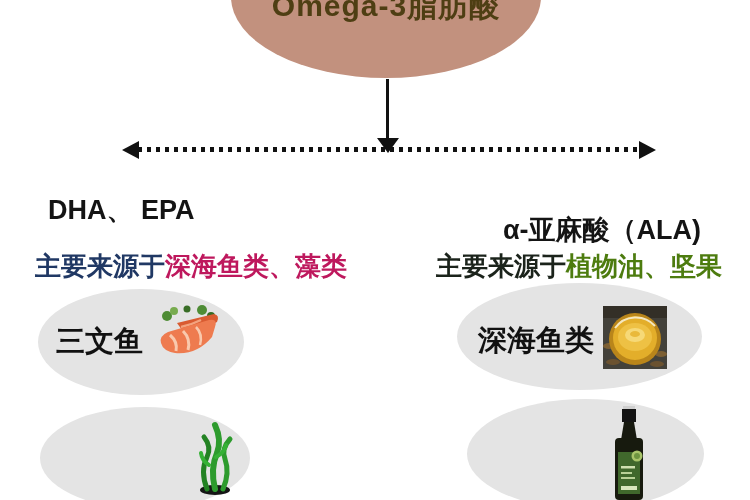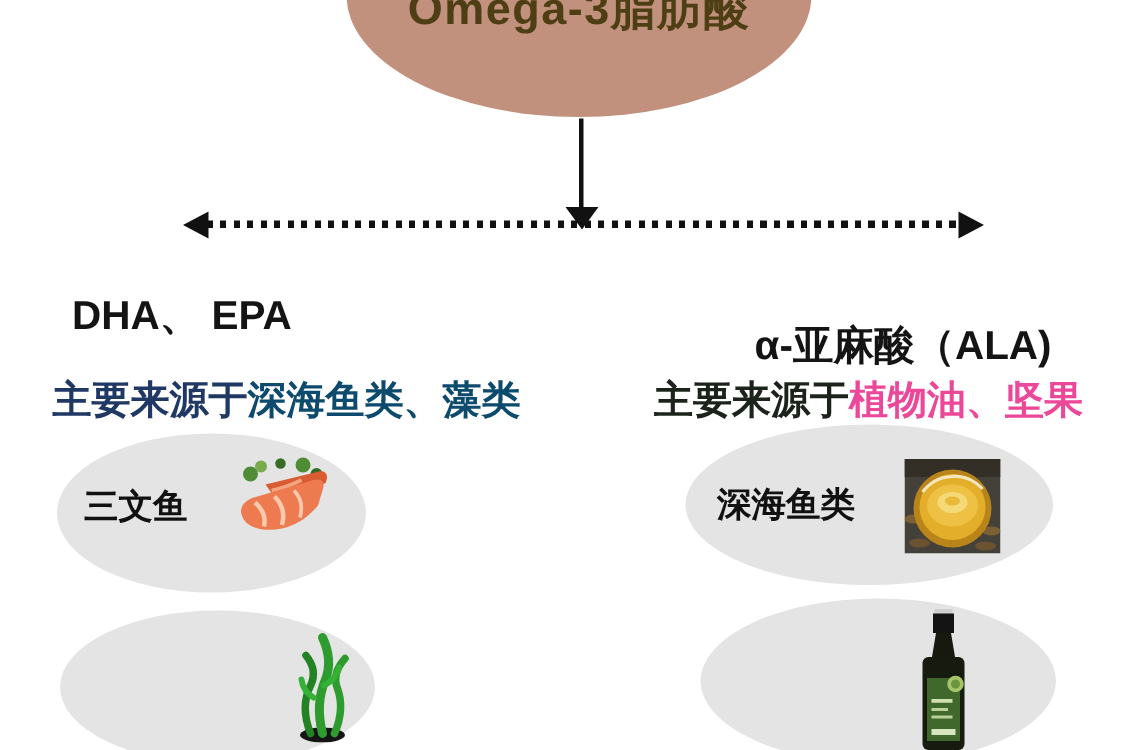--- a/index.html
+++ b/index.html
@@ -30,32 +30,32 @@
   
   .heading{font-size:27px;font-weight:600;color:#141414;white-space:nowrap;}
   .heading-left{left:48px;top:192px;}
   .heading-right{left:503px;top:192px;margin-top:20px;}
 
   
   .source{font-size:26px;font-weight:bold;white-space:nowrap;}
   .source-left{left:35px;top:249px;}
   .source-right{left:436px;top:249px;}
   .prefix-blue{color:#203864;}
-  .hl-blue{color:#0c4a6e;}
+  .hl-blue{color:#be185d;}
   .prefix-dark{color:#1b231b;}
-  .hl-green{color:#ec4899;}
+  .hl-green{color:#4d7c0f;}
 
   
   .bubble{background:#e4e4e4;border-radius:50%;}
   .bubble-l1{left:38px;top:289px;width:206px;height:106px;}
   .bubble-l2{left:40px;top:407px;width:210px;height:102px;}
   .bubble-r1{left:457px;top:283px;width:245px;height:107px;}
   .bubble-r2{left:467px;top:399px;width:237px;height:110px;}
 
-  .bubble-label{font-size:23px;font-weight:bold;color:#111;white-space:nowrap;}
+  .bubble-label{font-size:29px;font-weight:bold;color:#111;white-space:nowrap;}
   .label-l1{left:56px;top:322px;}
   .label-l2{left:49px;top:441px;}
   .label-r1{left:478px;top:321px;}
   .label-r2{left:484px;top:441px;}
 
   .icon-salmon{left:157px;top:301px;width:64px;height:62px;}
   .icon-seaweed{left:195px;top:417px;width:40px;height:78px;}
   .icon-oilbowl{left:603px;top:306px;width:64px;height:63px;}
   .icon-bottle{left:608px;top:406px;width:42px;height:94px;}
 </style>

